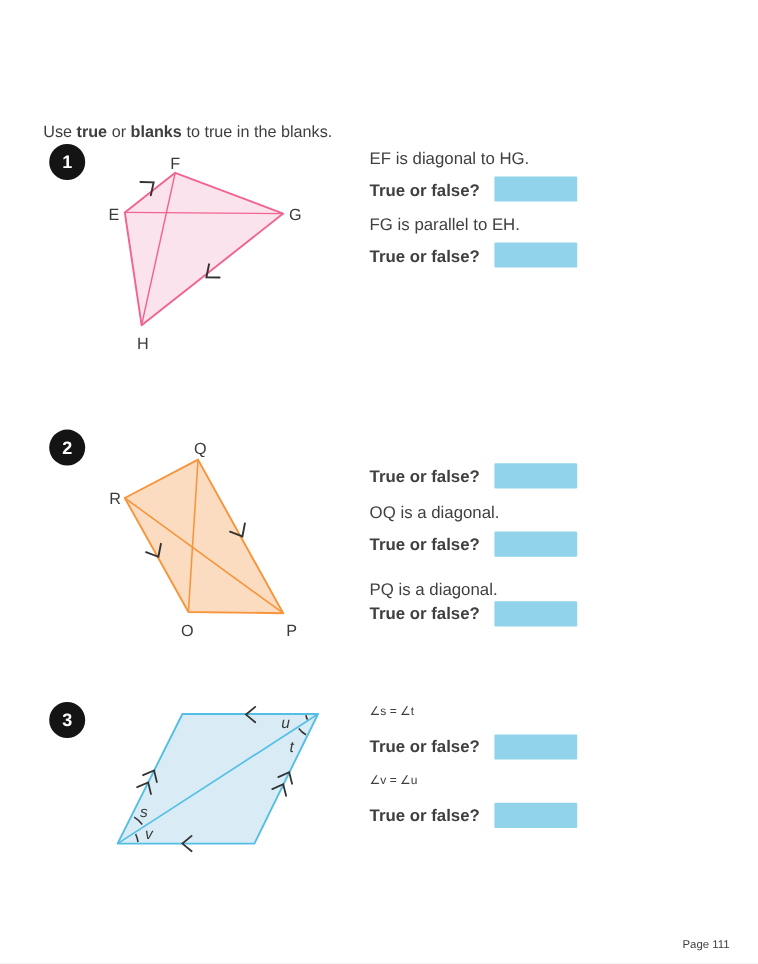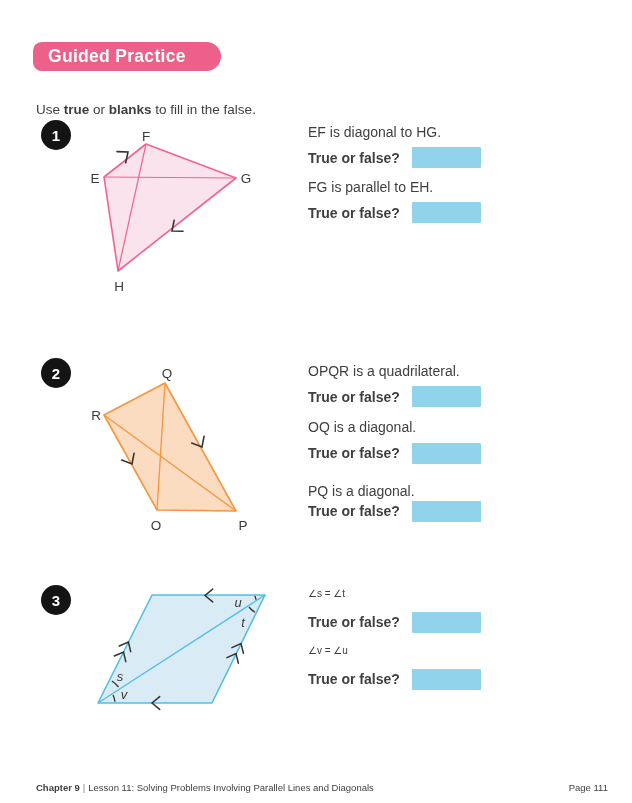--- a/index.html
+++ b/index.html
@@ -34,23 +34,22 @@
   .footer-left { position:absolute; left:36px; top:782px; font-size:9.5px; white-space:nowrap; }
   .footer-left b { font-weight:bold; }
   .footer-sep { color:#8a8a8a; padding:0 3px; }
   .footer-right { position:absolute; right:24px; top:782px; font-size:9.5px; }
 </style>
 </head>
 <body>
 
 <div class="page">
 
-  <div class="badge">Guided Practice</div>
 
-  <p class="instruction"><span>Use </span><b>true</b><span> or </span><b>blanks</b><span> to fill in the false.</span></p>
+  <p class="instruction"><span>Use </span><b>true</b><span> or </span><b>blanks</b><span> to true in the blanks.</span></p>
 
   <div class="num" style="top:120px">1</div>
 
   <svg class="figure" style="left:85px; top:125px" width="175" height="175" viewBox="85 125 175 175">
     <polygon points="104,177 146,144 236,178 118,271" style="fill:var(--fig1_fill); stroke:var(--fig1_stroke); stroke-width:1.6; stroke-linejoin:round"></polygon>
     <line x1="104" y1="177" x2="236" y2="178" style="stroke:var(--fig1_stroke); stroke-width:1.2"></line>
     <line x1="146" y1="144" x2="118" y2="271" style="stroke:var(--fig1_stroke); stroke-width:1.2"></line>
     <path d="M117,151.6 L128,152 L125.7,162.8" fill="none" style="stroke:var(--mark_dark); stroke-width:1.6; stroke-linecap:round"></path>
     <path d="M183,231.3 L172,231 L174.2,220.2" fill="none" style="stroke:var(--mark_dark); stroke-width:1.6; stroke-linecap:round"></path>
     <text x="146" y="141" text-anchor="middle">F</text>
@@ -74,21 +73,20 @@
     <line x1="157" y1="510" x2="165" y2="383" style="stroke:var(--fig2_stroke); stroke-width:1.3"></line>
     <line x1="104" y1="415" x2="236" y2="511" style="stroke:var(--fig2_stroke); stroke-width:1.3"></line>
     <path d="M134.1,453.2 L132,464 L121.7,460.1" fill="none" style="stroke:var(--mark_dark); stroke-width:1.6; stroke-linecap:round"></path>
     <path d="M204.1,436.2 L202,447 L191.7,443.1" fill="none" style="stroke:var(--mark_dark); stroke-width:1.6; stroke-linecap:round"></path>
     <text x="167" y="378" text-anchor="middle">Q</text>
     <text x="96" y="420" text-anchor="middle">R</text>
     <text x="156" y="530" text-anchor="middle">O</text>
     <text x="243" y="530" text-anchor="middle">P</text>
   </svg>
 
-  <div class="stmt" style="top:363px">OPQR is a quadrilateral.</div>
   <div class="prompt" style="top:389px">True or false?</div>
   <div class="blank" style="top:386px"></div>
 
   <div class="stmt" style="top:419px">OQ is a diagonal.</div>
   <div class="prompt" style="top:445px">True or false?</div>
   <div class="blank" style="top:443px"></div>
 
   <div class="stmt" style="top:483px">PQ is a diagonal.</div>
   <div class="prompt" style="top:503px">True or false?</div>
   <div class="blank" style="top:501px"></div>
@@ -117,16 +115,15 @@
   </svg>
 
   <div class="stmt angle" style="top:588px">∠s = ∠t</div>
   <div class="prompt" style="top:614px">True or false?</div>
   <div class="blank" style="top:612px"></div>
 
   <div class="stmt angle" style="top:645px">∠v = ∠u</div>
   <div class="prompt" style="top:671px">True or false?</div>
   <div class="blank" style="top:669px"></div>
 
-  <div class="footer-left"><b>Chapter 9</b><span class="footer-sep">|</span><span>Lesson 11: Solving Problems Involving Parallel Lines and Diagonals</span></div>
   <div class="footer-right">Page 111</div>
 
 </div>
 
 </body></html>

